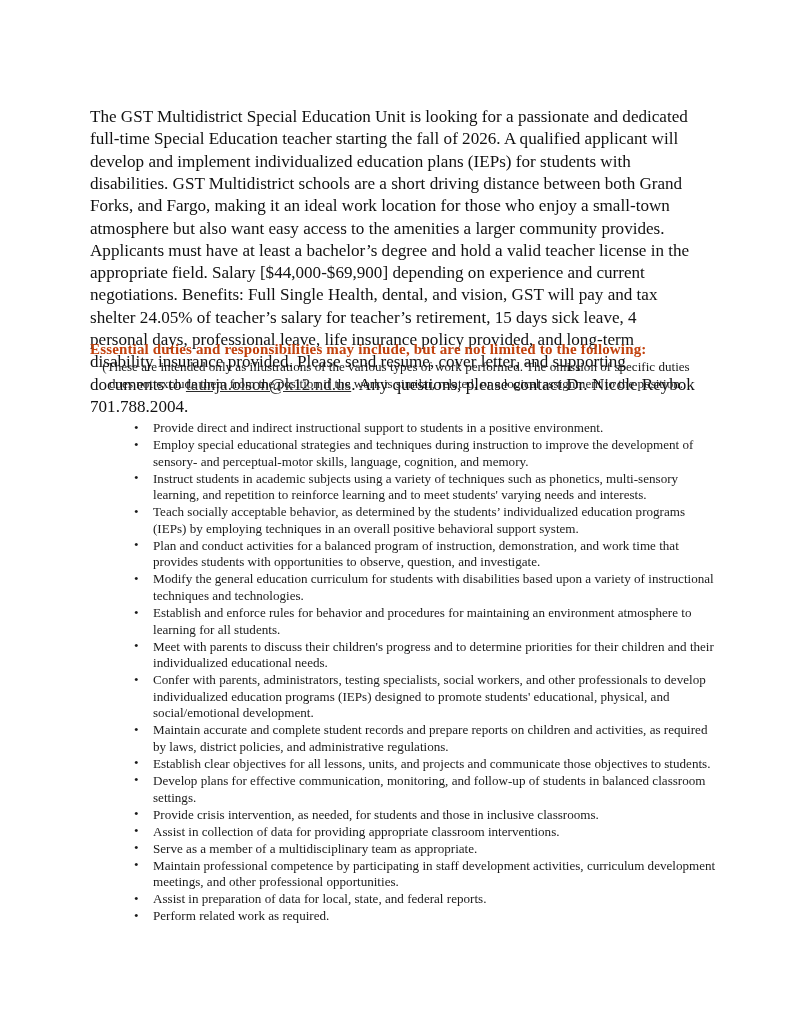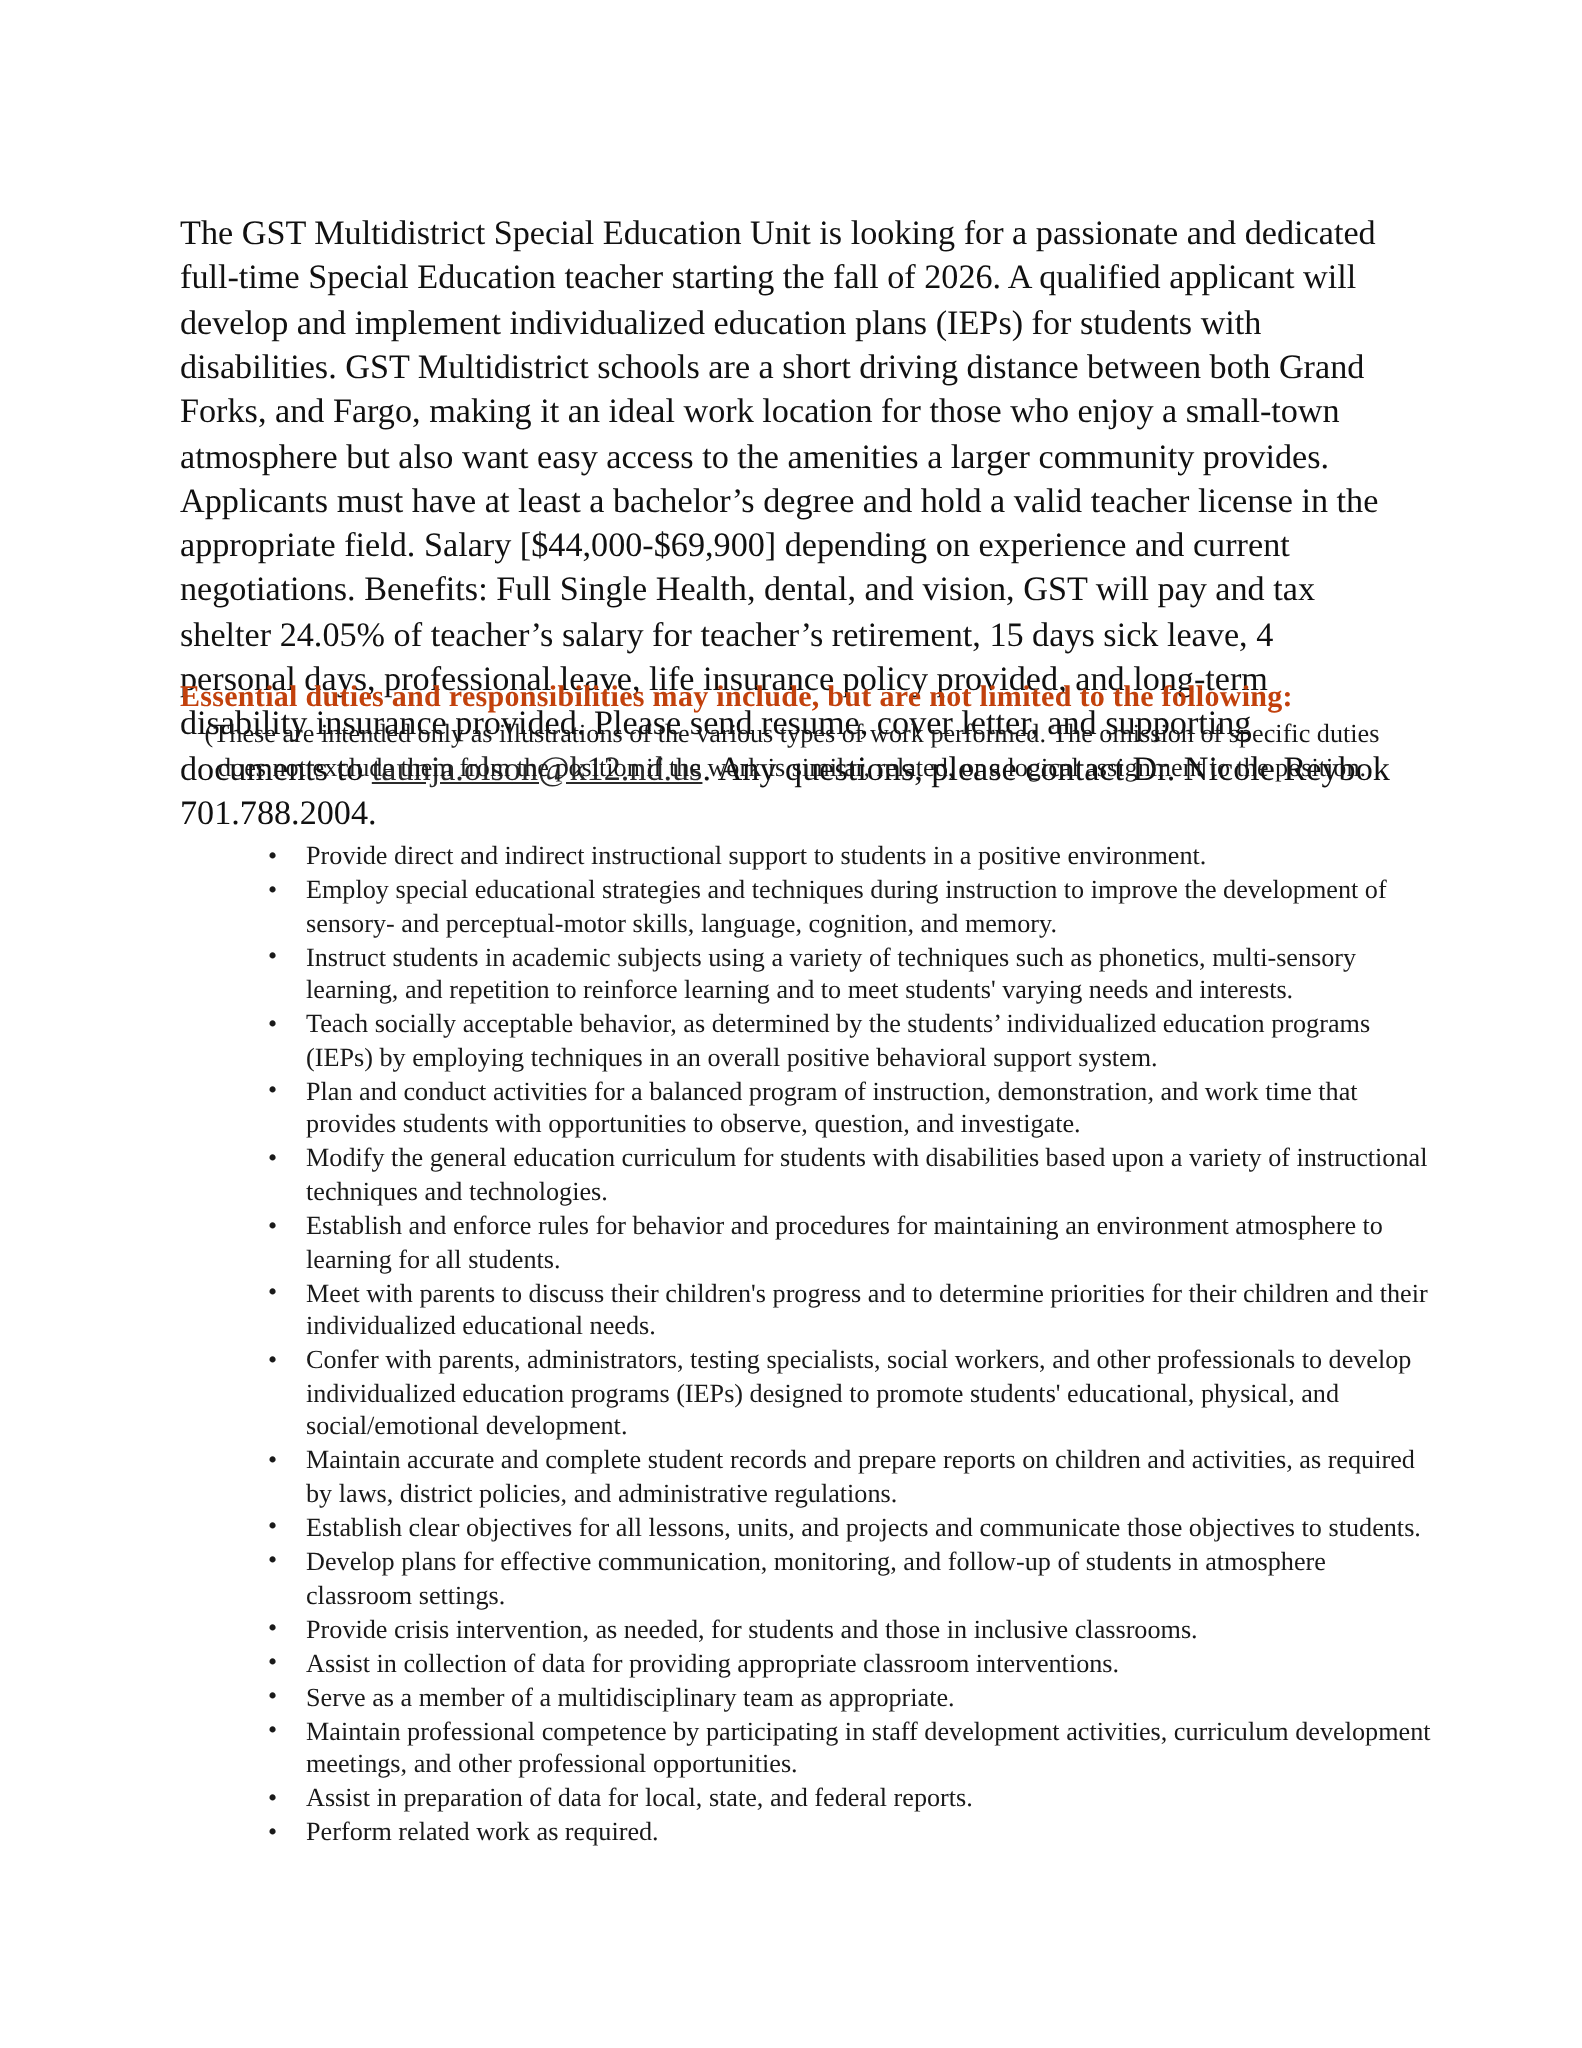--- a/index.html
+++ b/index.html
@@ -108,21 +108,21 @@
       <li>Employ special educational strategies and techniques during instruction to improve the development of sensory- and perceptual-motor skills, language, cognition, and memory.</li>
       <li>Instruct students in academic subjects using a variety of techniques such as phonetics, multi-sensory learning, and repetition to reinforce learning and to meet students' varying needs and interests.</li>
       <li>Teach socially acceptable behavior, as determined by the students’ individualized education programs (IEPs) by employing techniques in an overall positive behavioral support system.</li>
       <li>Plan and conduct activities for a balanced program of instruction, demonstration, and work time that provides students with opportunities to observe, question, and investigate.</li>
       <li>Modify the general education curriculum for students with disabilities based upon a variety of instructional techniques and technologies.</li>
       <li>Establish and enforce rules for behavior and procedures for maintaining an environment atmosphere to learning for all students.</li>
       <li>Meet with parents to discuss their children's progress and to determine priorities for their children and their individualized educational needs.</li>
       <li>Confer with parents, administrators, testing specialists, social workers, and other professionals to develop individualized education programs (IEPs) designed to promote students' educational, physical, and social/emotional development.</li>
       <li>Maintain accurate and complete student records and prepare reports on children and activities, as required by laws, district policies, and administrative regulations.</li>
       <li>Establish clear objectives for all lessons, units, and projects and communicate those objectives to students.</li>
-      <li>Develop plans for effective communication, monitoring, and follow-up of students in atmosphere classroom settings.</li>
+      <li>Develop plans for effective communication, monitoring, and follow-up of students in balanced classroom settings.</li>
       <li>Provide crisis intervention, as needed, for students and those in inclusive classrooms.</li>
       <li>Assist in collection of data for providing appropriate classroom interventions.</li>
       <li>Serve as a member of a multidisciplinary team as appropriate.</li>
       <li>Maintain professional competence by participating in staff development activities, curriculum development meetings, and other professional opportunities.</li>
       <li>Assist in preparation of data for local, state, and federal reports.</li>
       <li>Perform related work as required.</li>
     </ul>
 
 </div>
 

